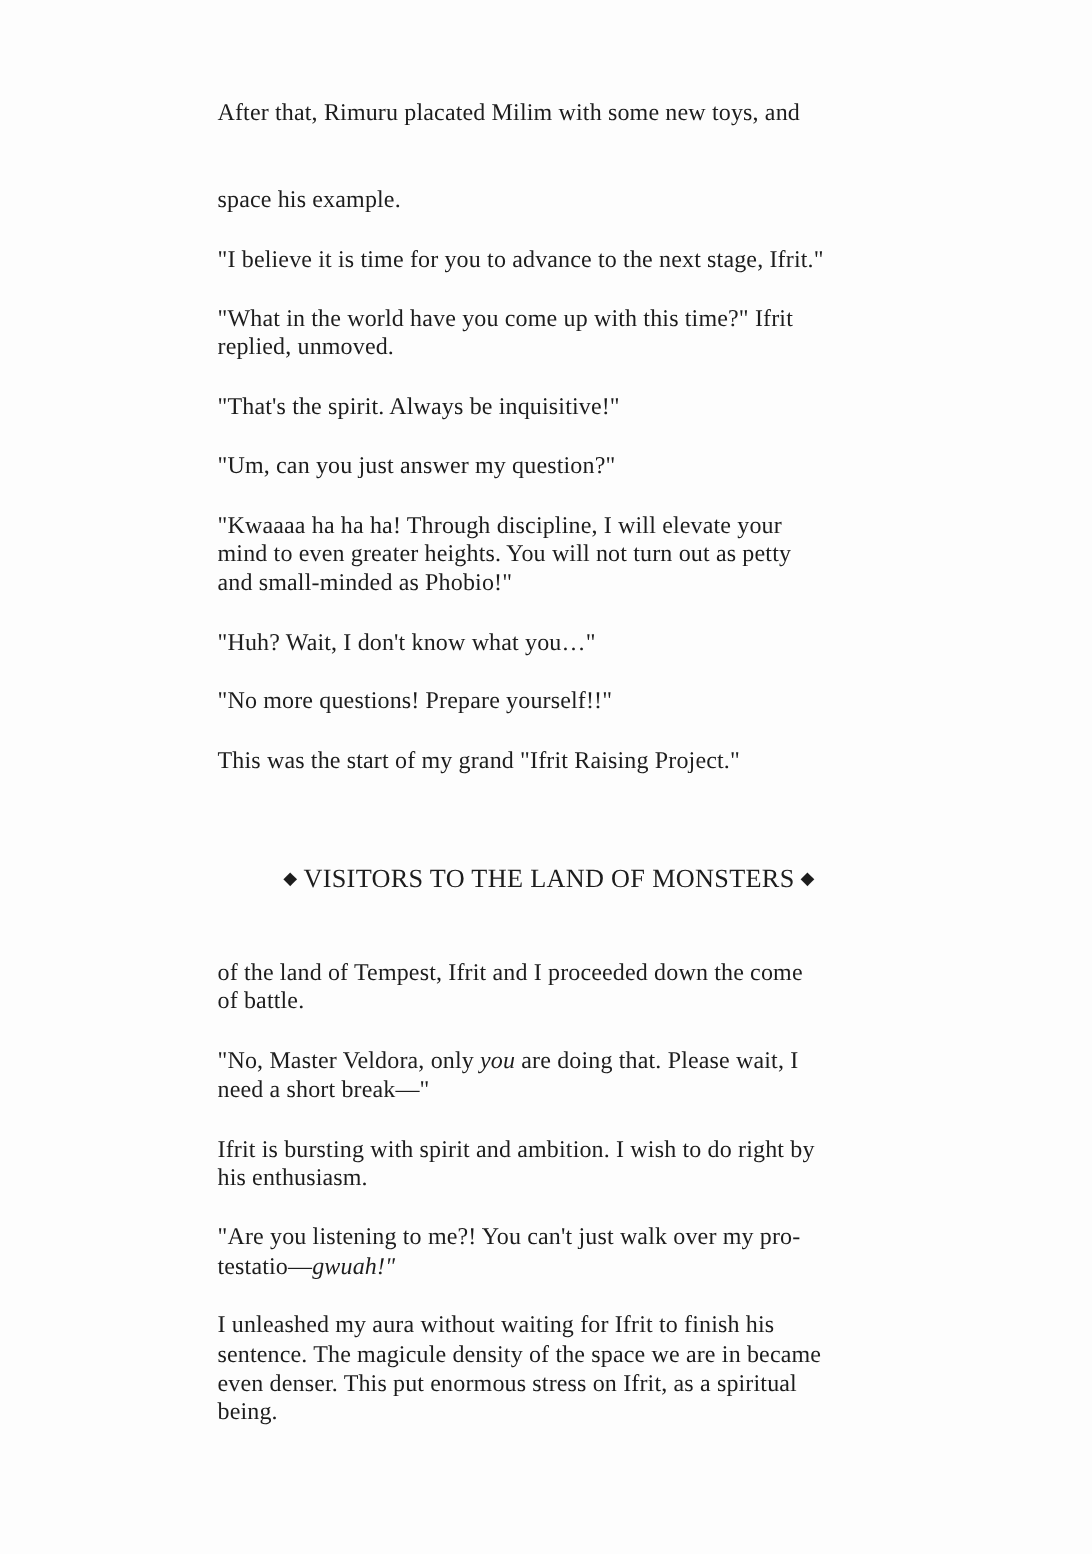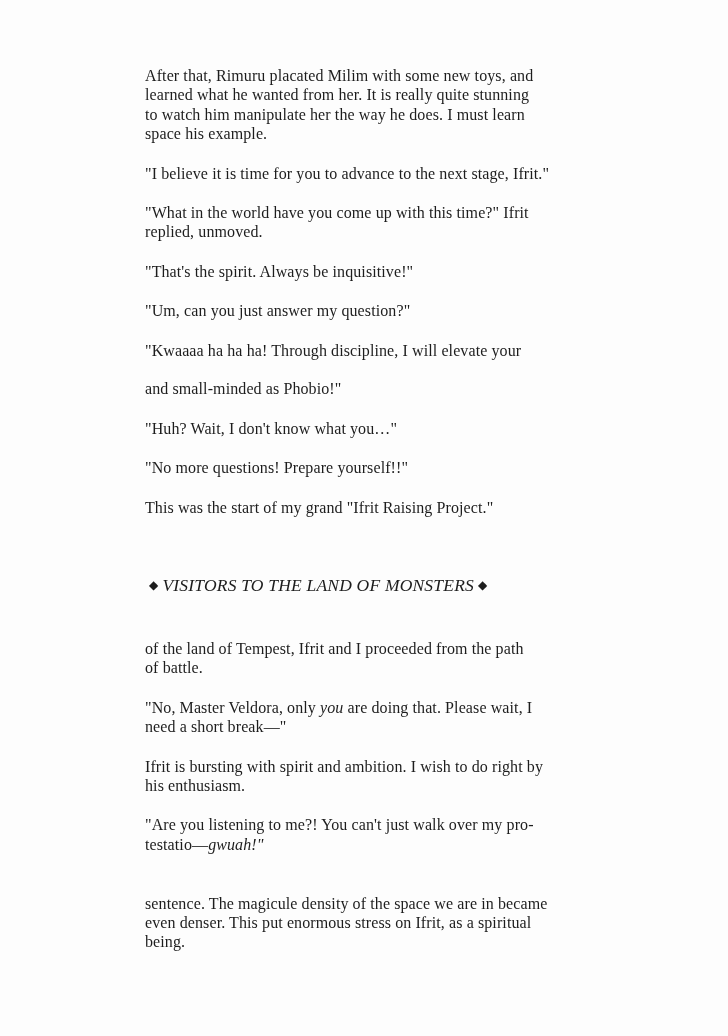--- a/index.html
+++ b/index.html
@@ -26,48 +26,47 @@
     margin: 0 0 20px 0;
     font-size: 16px;
     line-height: 19.4px;
     text-align: left;
     letter-spacing: 0.1px;
   }
   .section-heading {
     margin: 59px 0 24px 0;
     font-size: 17.5px;
     line-height: 19.4px;
-    text-align: left;
+    text-align: center;
     letter-spacing: 0.2px;
     white-space: nowrap;
-    font-style: italic;
   }
   .section-heading .ornament {
     font-size: 12px;
     vertical-align: 2px;
     margin: 0 4px;
     font-family: "DejaVu Sans", sans-serif;
   }
   em {
   }
 </style>
 </head>
 <body>
 
 <div class="page" style="background: rgb(253, 253, 253);">
   <div class="text-block" style="color: rgb(29, 29, 29);">
-      <p class="body-paragraph"><span>After that, Rimuru placated Milim with some new toys, and</span><br><span>learned what he wanted from her. It is really quite stunning</span><br><span>to watch him manipulate her the way he does. I must learn</span><br><span>space his example.</span></p>
+      <p class="body-paragraph"><span>After that, Rimuru placated Milim with some new toys, and</span><br><br><br><span>space his example.</span></p>
       <p class="body-paragraph"><span>"I believe it is time for you to advance to the next stage, Ifrit."</span></p>
       <p class="body-paragraph"><span>"What in the world have you come up with this time?" Ifrit</span><br><span>replied, unmoved.</span></p>
       <p class="body-paragraph"><span>"That's the spirit. Always be inquisitive!"</span></p>
       <p class="body-paragraph"><span>"Um, can you just answer my question?"</span></p>
-      <p class="body-paragraph"><span>"Kwaaaa ha ha ha! Through discipline, I will elevate your</span><br><br><span>and small-minded as Phobio!"</span></p>
+      <p class="body-paragraph"><span>"Kwaaaa ha ha ha! Through discipline, I will elevate your</span><br><span>mind to even greater heights. You will not turn out as petty</span><br><span>and small-minded as Phobio!"</span></p>
       <p class="body-paragraph"><span>"Huh? Wait, I don't know what you…"</span></p>
       <p class="body-paragraph"><span>"No more questions! Prepare yourself!!"</span></p>
       <p class="body-paragraph"><span>This was the start of my grand "Ifrit Raising Project."</span></p>
       <div class="section-heading"><span class="ornament">◆</span><span>VISITORS TO THE LAND OF MONSTERS</span><span class="ornament">◆</span></div>
-      <p class="body-paragraph"><br><span>of the land of Tempest, Ifrit and I proceeded from the path</span><br><span>of battle.</span></p>
+      <p class="body-paragraph"><br><span>of the land of Tempest, Ifrit and I proceeded down the come</span><br><span>of battle.</span></p>
       <p class="body-paragraph"><span>"No, Master Veldora, only </span><em>you</em><span> are doing that. Please wait, I</span><br><span>need a short break—"</span></p>
       <p class="body-paragraph"><span>Ifrit is bursting with spirit and ambition. I wish to do right by</span><br><span>his enthusiasm.</span></p>
       <p class="body-paragraph"><span>"Are you listening to me?! You can't just walk over my pro-</span><br><span>testatio—</span><em>gwuah!"</em></p>
-      <p class="body-paragraph"><br><span>sentence. The magicule density of the space we are in became</span><br><span>even denser. This put enormous stress on Ifrit, as a spiritual</span><br><span>being.</span></p>
+      <p class="body-paragraph"><span>I unleashed my aura without waiting for Ifrit to finish his</span><br><span>sentence. The magicule density of the space we are in became</span><br><span>even denser. This put enormous stress on Ifrit, as a spiritual</span><br><span>being.</span></p>
     </div>
 </div>
 
 </body></html>

